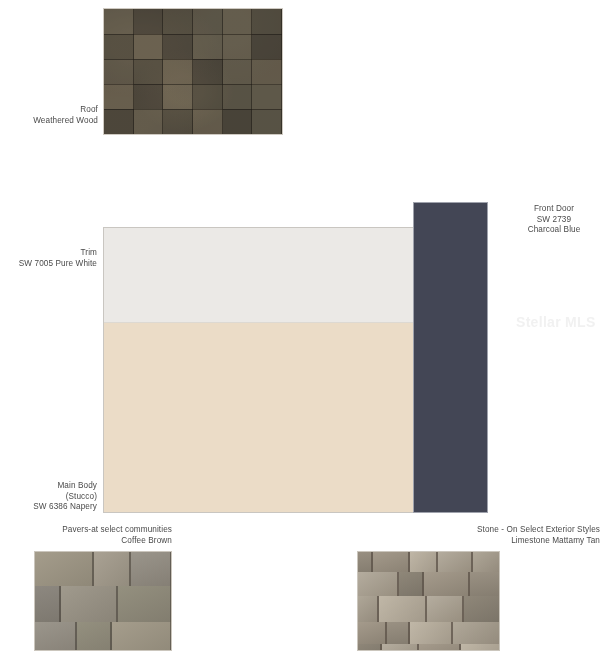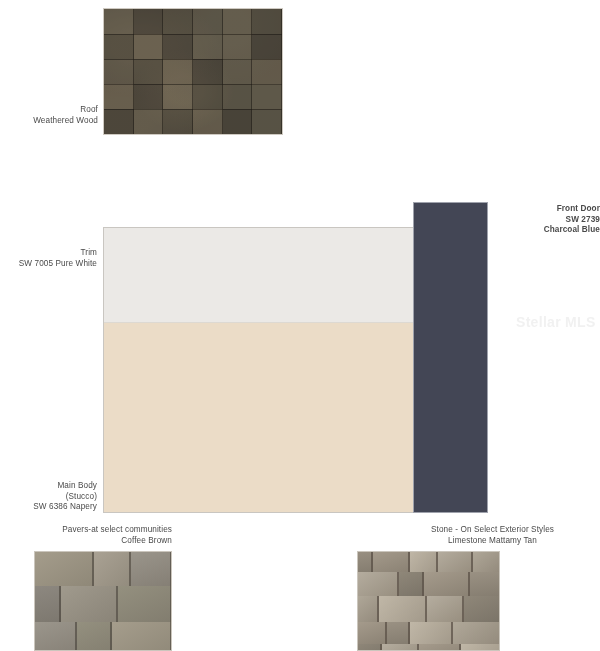--- a/index.html
+++ b/index.html
@@ -26,21 +26,21 @@
   
   .label {
     position: absolute;
     font-size: 8.2px;
     line-height: 10.5px;
     color: #4a4a4a;
     letter-spacing: .1px;
     white-space: pre-line;
   }
   .label.right  { text-align: right; }
-  .label.left   { text-align: right; font-weight: bold; }
+  .label.left   { text-align: center; }
 
   
   #roof-swatch {
     position: absolute;
     left: 103px;
     top: 8px;
     width: 178px;
     height: 125px;
     border: 1px solid #cfcac2;
     background:
@@ -174,21 +174,21 @@
     border-right: 2px solid rgba(92,82,72,.8);
     box-sizing: border-box;
   }
   .st1 { background: linear-gradient(145deg,#b5ad9f,#988f80); }
   .st2 { background: linear-gradient(160deg,#a59b8c,#8b8274); }
   .st3 { background: linear-gradient(130deg,#c0b7a7,#a39a8b); }
   .st4 { background: linear-gradient(170deg,#9a9183,#857d70); }
   .st5 { background: linear-gradient(140deg,#b0a899,#948b7d); }
   .st6 { background: linear-gradient(155deg,#8f8779,#7b7468); }
 
-  #stone-label { left: 385px; top: 525px; width: 215px; text-align: center; }
+  #stone-label { left: 385px; top: 525px; width: 215px; text-align: right; }
 
   
   #watermark {
     position: absolute;
     left: 516px;
     top: 314px;
     font-size: 14px;
     font-weight: bold;
     letter-spacing: .3px;
     color: #f1f1f1;

